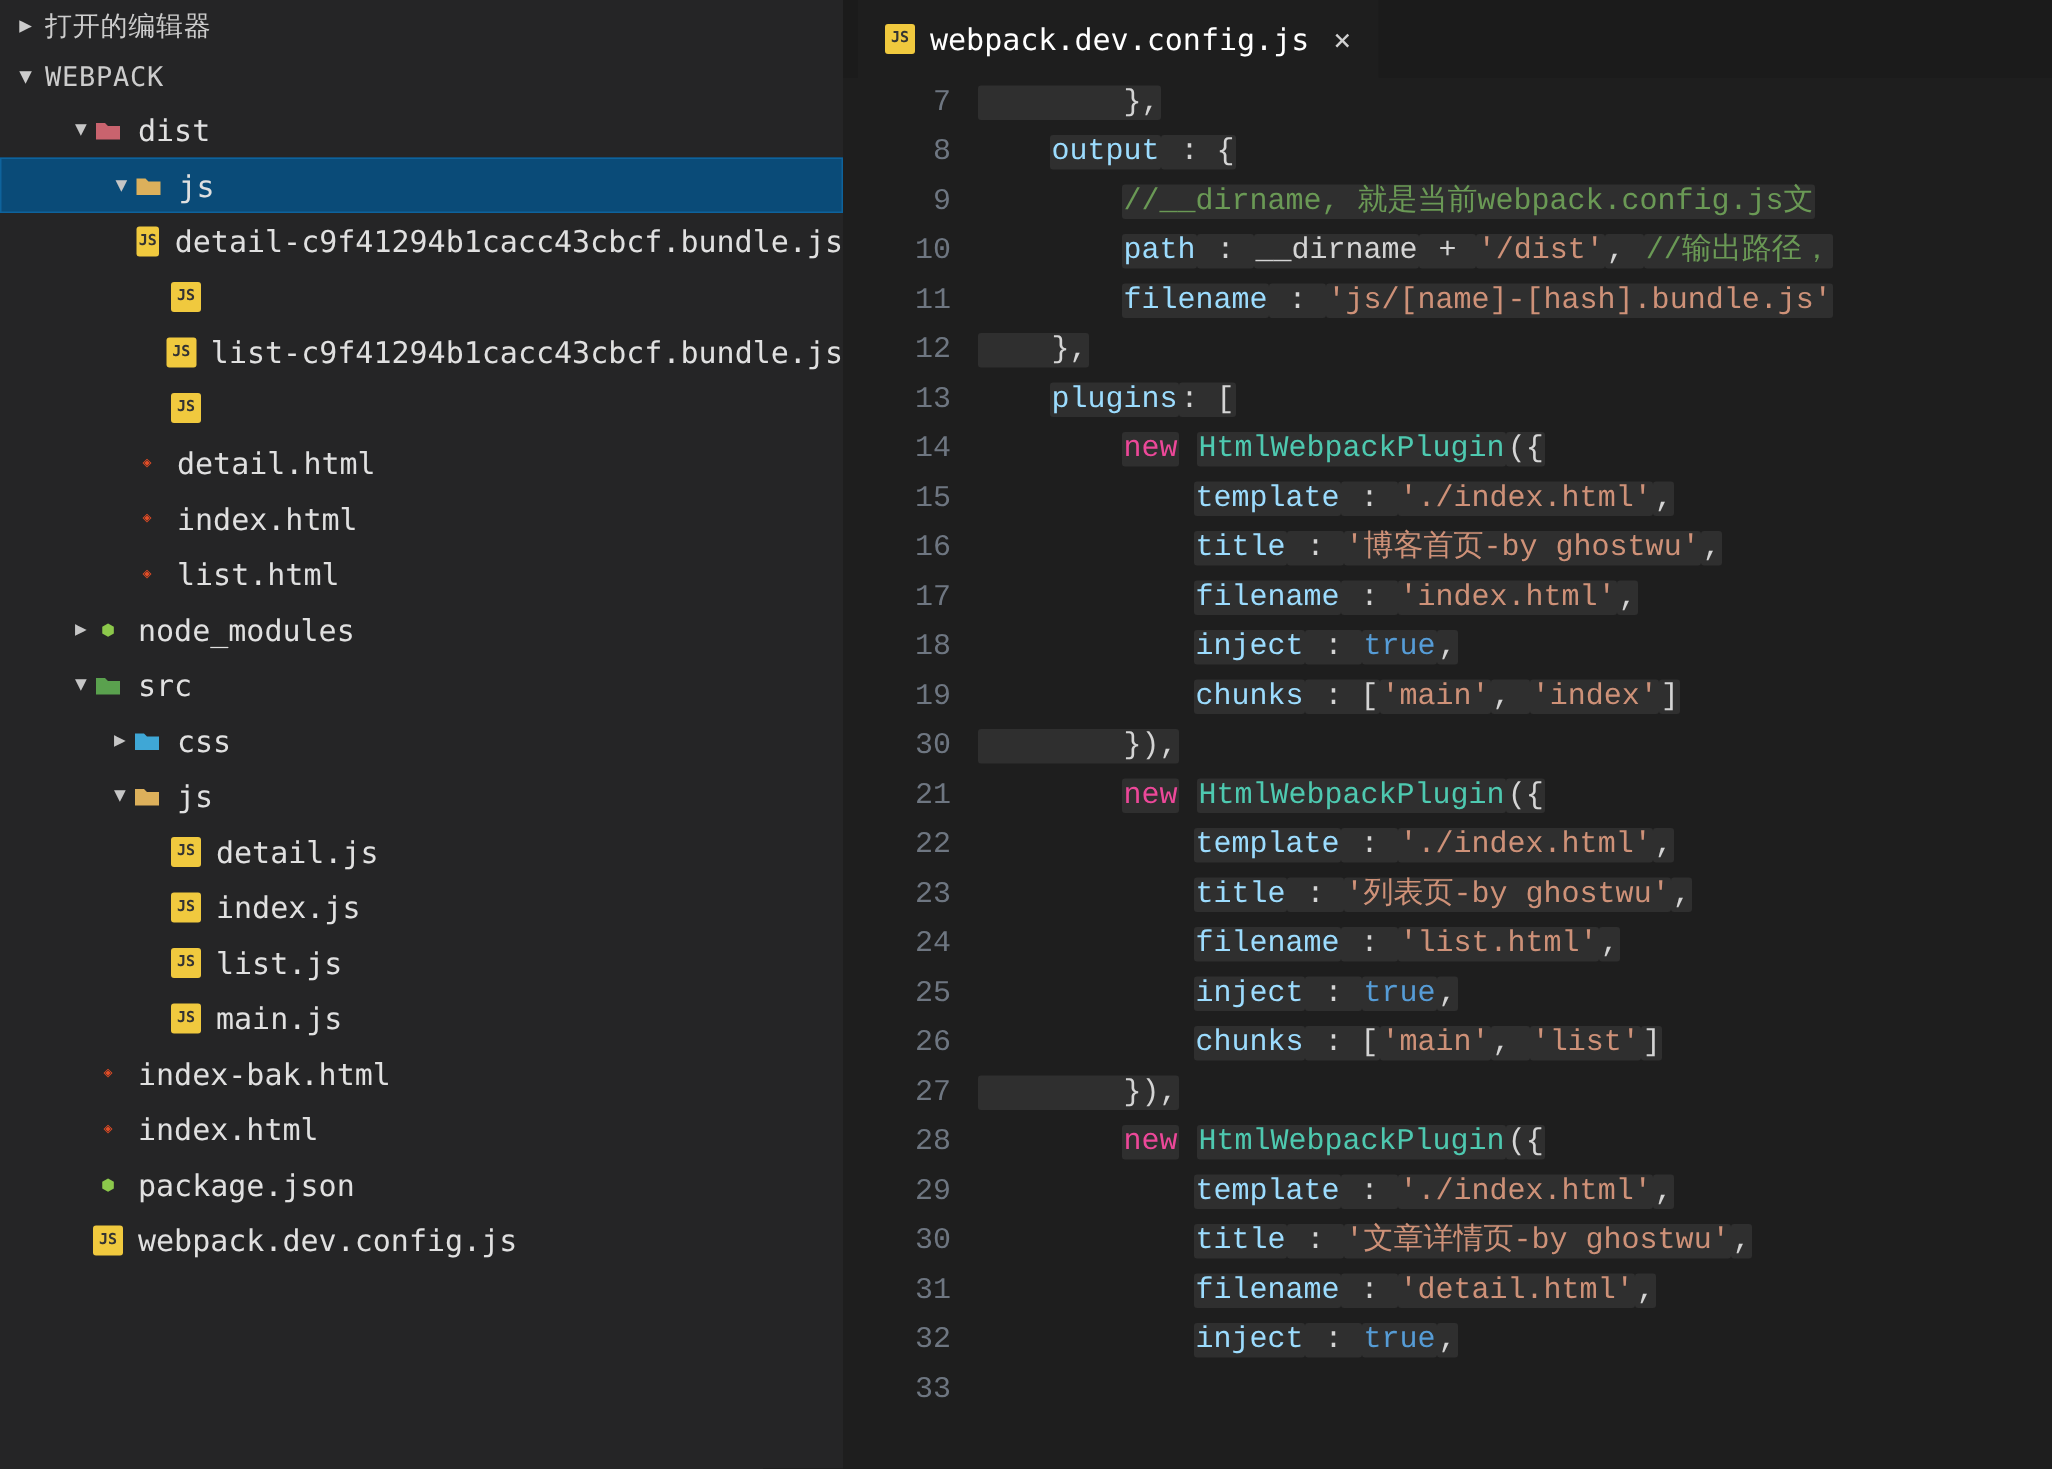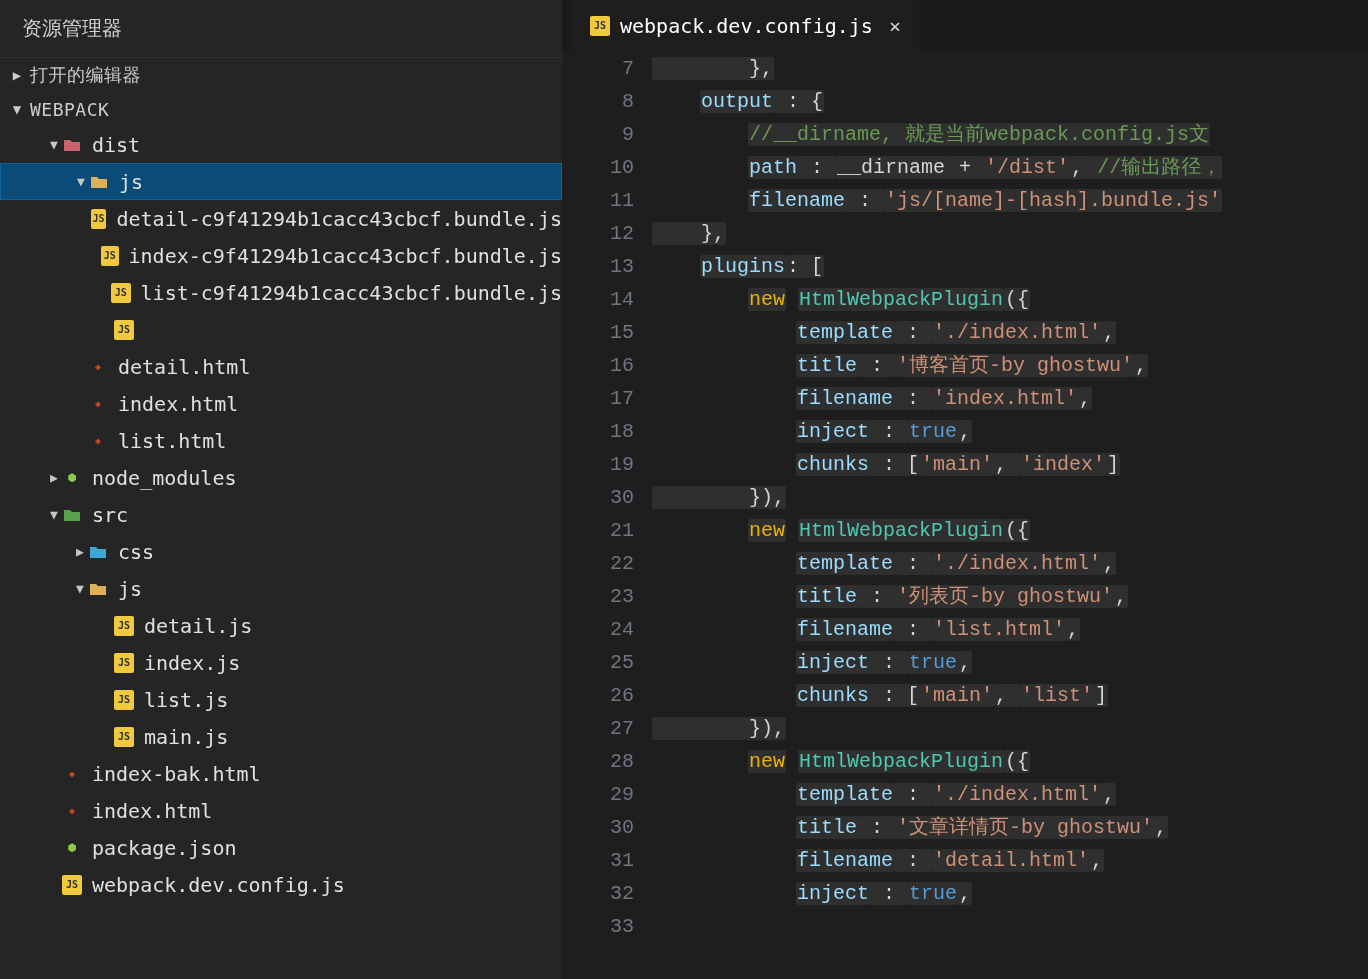--- a/index.html
+++ b/index.html
@@ -139,34 +139,31 @@
     flex: 1;
     background: #1e1e1e;
     color: #d4d4d4;
     white-space: pre;
     position: relative;
   }
   .code-line { height: 33px; }
   .tok-prop  { color:#9cdcfe; }
   .tok-str   { color:#ce9178; }
   .tok-comm  { color:#6a9955; }
-  .tok-key   { color:#eab308; }
+  .tok-key   { color:#ec4899; }
   .tok-type  { color:#4ec9b0; }
   .tok-const { color:#569cd6; }
   .tok-var   { color:#d4d4d4; }
 
   .hl{ background:#2f2f2f; border-radius:2px; padding:0 1px;}
 </style>
 </head>
 <body>
 
 <div class="explorer">
-  <div class="explorer-header">
-    <span>资源管理器</span>
-  </div>
 
   <div class="section-row">
     <span class="chev">▶</span>
     <span class="title">打开的编辑器</span>
   </div>
 
   <div class="section-row">
     <span class="chev">▼</span>
     <span class="title">WEBPACK</span>
   </div>
@@ -195,21 +192,20 @@
       <div class="tree-row">
         <span class="spacer" style="width: 98px;"></span>
         <span class="chev"></span>
         <span class="icon ic-js">JS</span>
         <span class="label">detail-c9f41294b1cacc43cbcf.bundle.js</span>
       </div>
       <div class="tree-row">
         <span class="spacer" style="width: 98px;"></span>
         <span class="chev"></span>
         <span class="icon ic-js">JS</span>
-        <span class="label">index-c9f41294b1cacc43cbcf.bundle.js</span>
       </div>
       <div class="tree-row">
         <span class="spacer" style="width: 98px;"></span>
         <span class="chev"></span>
         <span class="icon ic-js">JS</span>
         <span class="label">list-c9f41294b1cacc43cbcf.bundle.js</span>
       </div>
       <div class="tree-row">
         <span class="spacer" style="width: 98px;"></span>
         <span class="chev"></span>

